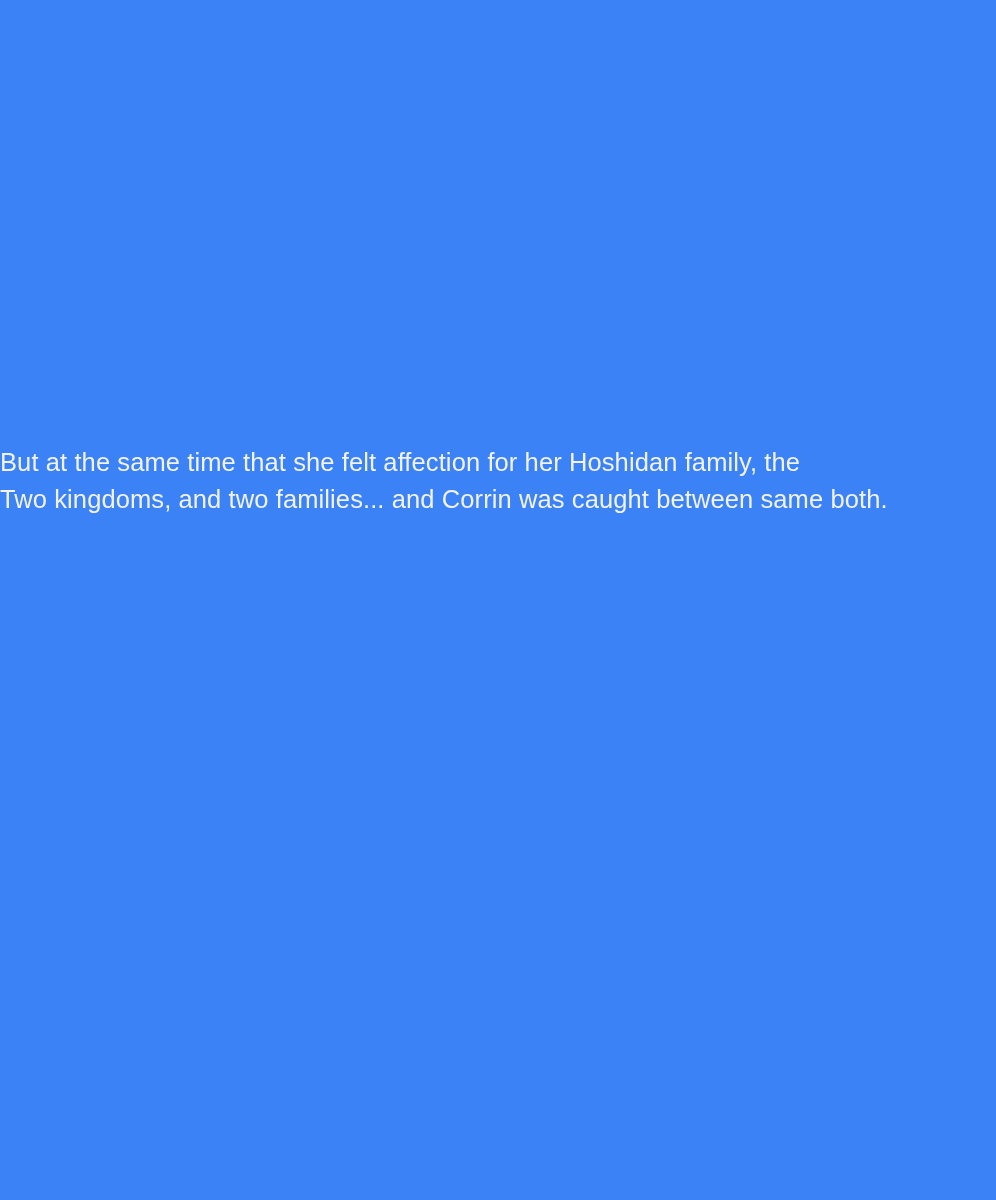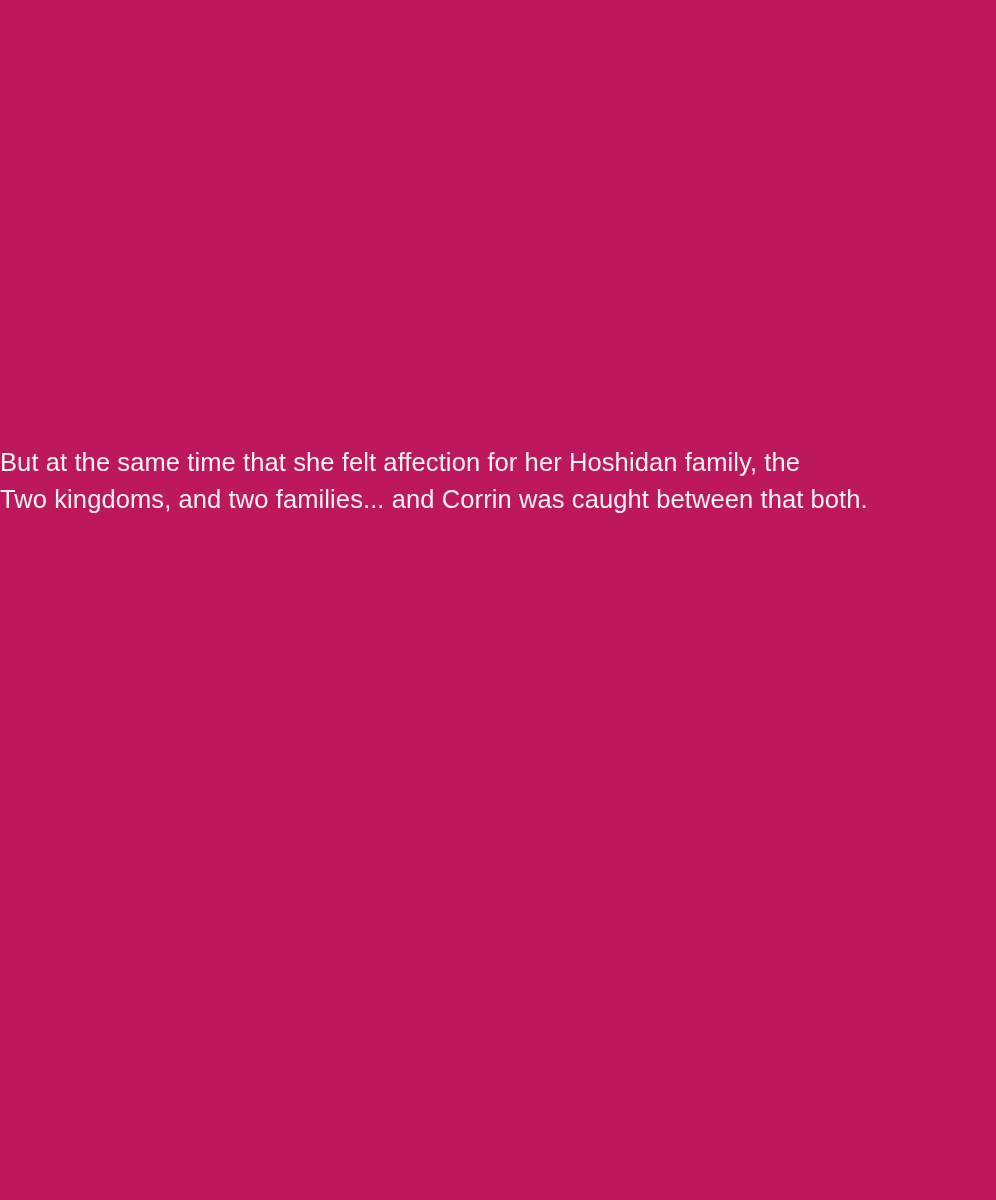--- a/index.html
+++ b/index.html
@@ -11,21 +11,21 @@
     width: 996px;
     height: 1200px;
     overflow: hidden;
     font-family: "Liberation Sans", sans-serif;
     color: #ffffff;
   }
   .screen {
     position: relative;
     width: 996px;
     height: 1200px;
-    background: #be185d;
+    background: #3b82f6;
   }
   .narration-block {
     position: absolute;
     left: 0px;
     top: 444px;
     width: 996px;
   }
   .narration-line {
     display: block;
     font-size: 25.5px;
@@ -35,15 +35,15 @@
     white-space: pre;
     font-weight: 400;
   }
 </style>
 </head>
 <body>
 
 <div class="screen">
   <div class="narration-block">
     <span class="narration-line">But at the same time that she felt affection for her Hoshidan family, the</span>
-    <span class="narration-line">Two kingdoms, and two families... and Corrin was caught between that both.</span>
+    <span class="narration-line">Two kingdoms, and two families... and Corrin was caught between same both.</span>
   </div>
 </div>
 
 </body></html>

